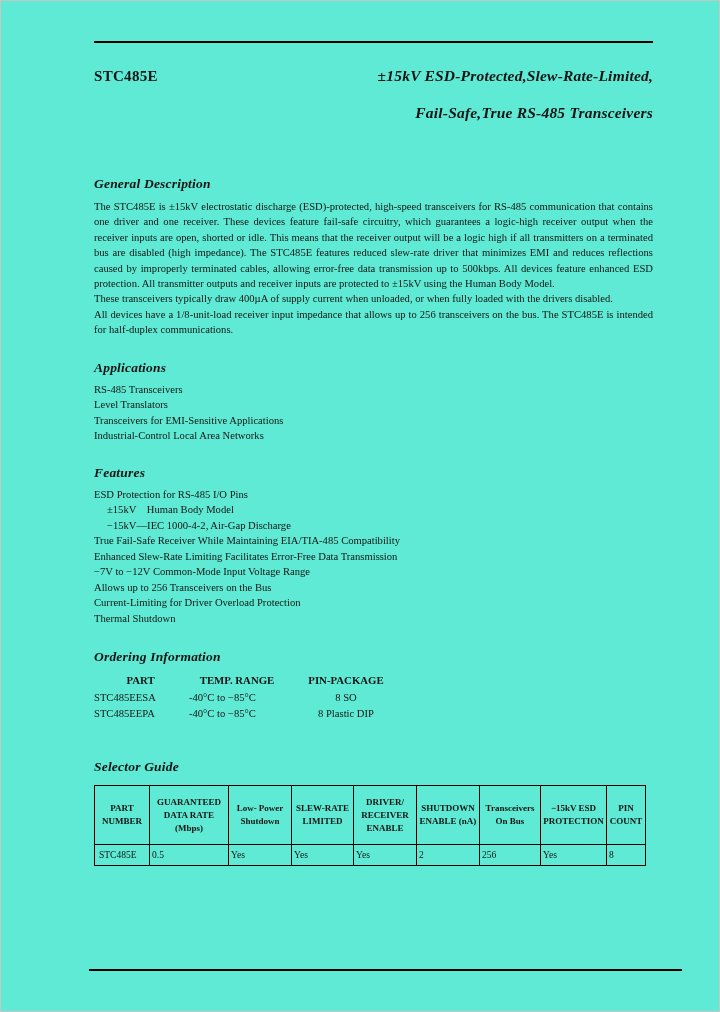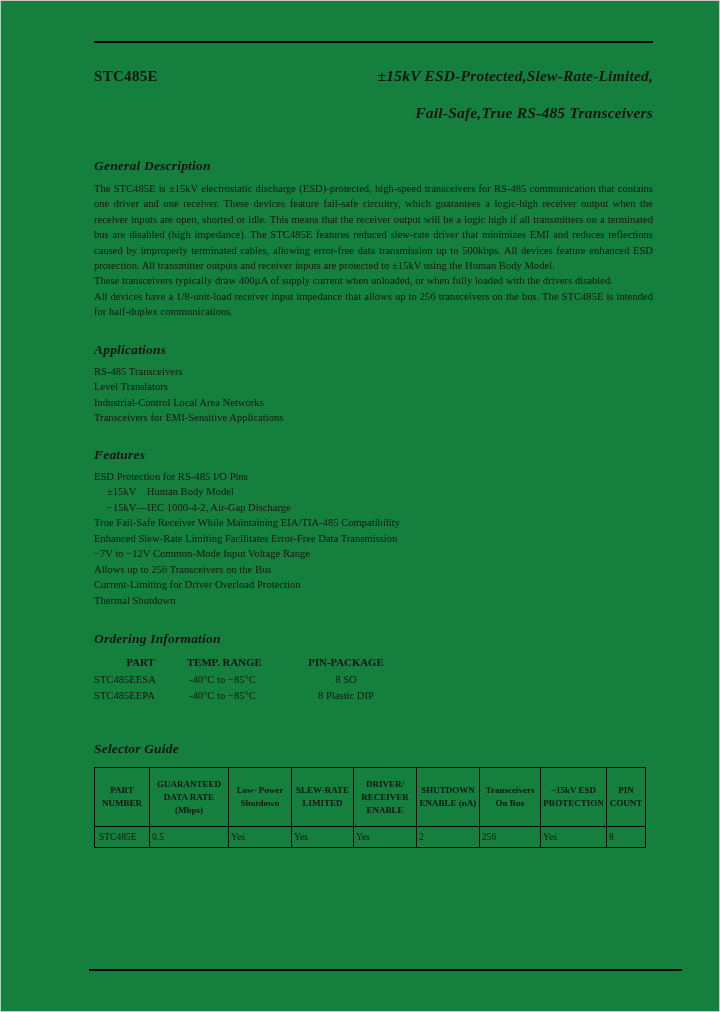--- a/index.html
+++ b/index.html
@@ -1,53 +1,53 @@
 <!DOCTYPE html>
 <html><head>
 <meta charset="utf-8">
 <style>
   html,body { margin:0; padding:0; background:#e8e8e8; }
   .page {
     position:relative;
     width:720px; height:1012px;
     box-sizing:border-box;
-    background:#15803d;
+    background:#5eead4;
     border:1px solid #c6c6c6;
     font-family:"Liberation Serif","DejaVu Serif",serif;
     color:#141414;
     overflow:hidden;
   }
   .content { margin-left:93px; width:559px; }
   .rule-top { margin-top:40px; border-top:2px solid #000; height:0; }
   .rule-bottom { position:absolute; left:88px; top:968px; width:593px; border-top:2px solid #000; height:0; }
 
   .doc-header { display:flex; justify-content:space-between; align-items:flex-start; margin-top:14px; }
   .part-number { font-weight:bold; font-size:15px; line-height:38px; letter-spacing:0.3px; }
   .doc-title { text-align:right; font-weight:bold; font-style:italic; font-size:15.5px; line-height:37px; letter-spacing:0.2px; }
 
   .section-heading { font-weight:bold; font-style:italic; font-size:13.5px; margin:0; letter-spacing:0.2px; }
-  .gd-heading { margin-top:27px; }
+  .gd-heading { margin-top:45px; }
   .gd-body { margin-top:7px; }
   .gd-body p { margin:0; font-size:10.6px; line-height:15.4px; text-align:justify; }
 
   .apps-heading { margin-top:22px; }
   .plain-list { list-style:none; margin:6px 0 0 0; padding:0; }
   .plain-list li { font-size:10.6px; line-height:15.5px; white-space:pre-wrap; }
   .plain-list li.indent { padding-left:13px; }
 
   .features-heading { margin-top:21px; }
 
   .ordering-heading { margin-top:23px; }
   .ordering-table { border-collapse:collapse; margin-top:9px; font-size:10.6px; }
   .ordering-table th { font-weight:bold; text-align:center; padding:0 0 5px 0; font-size:10.8px; }
   .ordering-table td { padding:1px 0 4px 0; }
   .ordering-table .col-part  { width:93px; text-align:left; }
   .ordering-table .col-temp  { width:98px; text-align:left; padding-left:2px; }
   .ordering-table .col-pkg   { width:118px; text-align:center; }
-  .ordering-table th.col-temp { padding-left:0; }
+  .ordering-table th.col-temp { text-align:center; padding-left:0; }
   .ordering-table th.col-part { text-align:center; }
 
   .selector-heading { margin-top:36px; }
   .selector-table { border-collapse:collapse; margin-top:10px; width:551px; table-layout:fixed; }
   .selector-table th, .selector-table td { border:1px solid #000; }
   .selector-table th {
     font-size:9px; font-weight:bold; text-align:center; vertical-align:middle;
     height:54px; padding:2px 2px; line-height:13px;
   }
   .selector-table td {
@@ -76,22 +76,22 @@
     <div class="gd-body">
       <p>The STC485E is ±15kV electrostatic discharge (ESD)-protected, high-speed transceivers for RS-485 communication that contains one driver and one receiver. These devices feature fail-safe circuitry, which guarantees a logic-high receiver output when the receiver inputs are open, shorted or idle. This means that the receiver output will be a logic high if all transmitters on a terminated bus are disabled (high impedance). The STC485E features reduced slew-rate driver that minimizes EMI and reduces reflections caused by improperly terminated cables, allowing error-free data transmission up to 500kbps. All devices feature enhanced ESD protection. All transmitter outputs and receiver inputs are protected to ±15kV using the Human Body Model.</p>
       <p>These transceivers typically draw 400µA of supply current when unloaded, or when fully loaded with the drivers disabled.</p>
       <p>All devices have a 1/8-unit-load receiver input impedance that allows up to 256 transceivers on the bus. The STC485E is intended for half-duplex communications.</p>
     </div>
 
     <h2 class="section-heading apps-heading">Applications</h2>
     <ul class="plain-list">
       <li>RS-485 Transceivers</li>
       <li>Level Translators</li>
+      <li>Transceivers for EMI-Sensitive Applications</li>
       <li>Industrial-Control Local Area Networks</li>
-      <li>Transceivers for EMI-Sensitive Applications</li>
     </ul>
 
     <h2 class="section-heading features-heading">Features</h2>
     <ul class="plain-list">
       <li>ESD Protection for RS-485 I/O Pins</li>
       <li class="indent">±15kV    Human Body Model</li>
       <li class="indent">−15kV—IEC 1000-4-2, Air-Gap Discharge</li>
       <li>True Fail-Safe Receiver While Maintaining EIA/TIA-485 Compatibility</li>
       <li>Enhanced Slew-Rate Limiting Facilitates Error-Free Data Transmission</li>
       <li>−7V to −12V Common-Mode Input Voltage Range</li>

